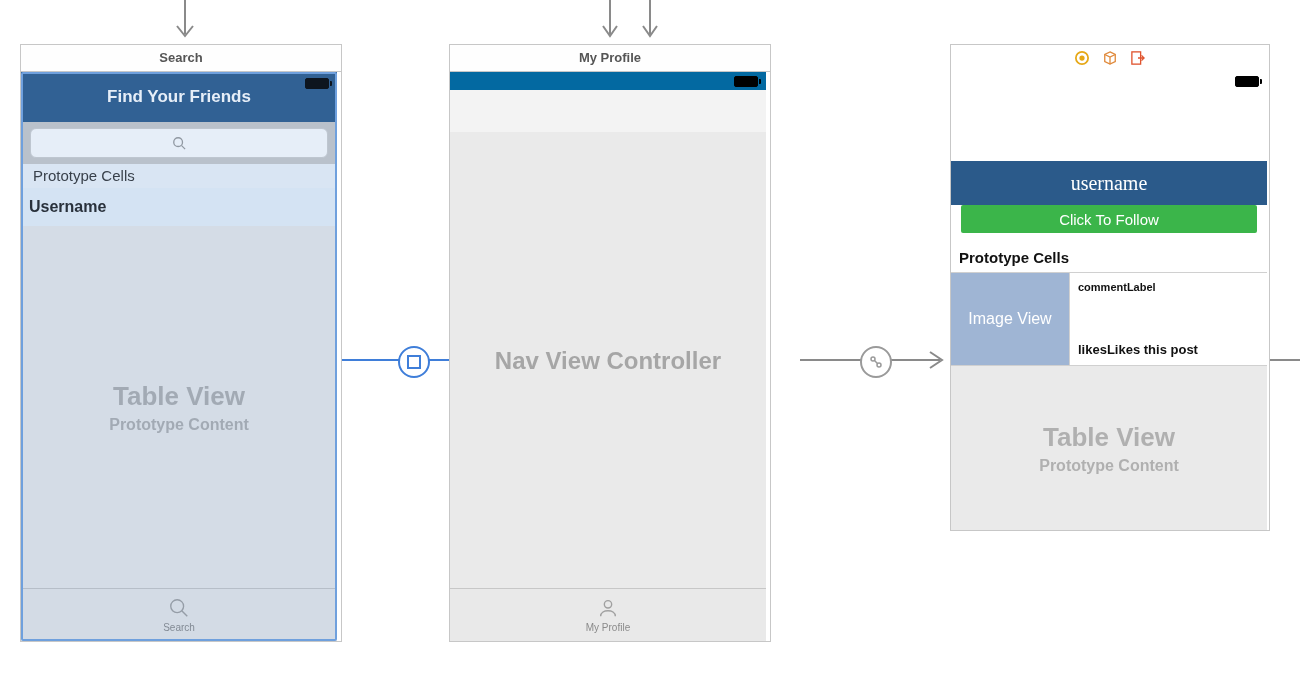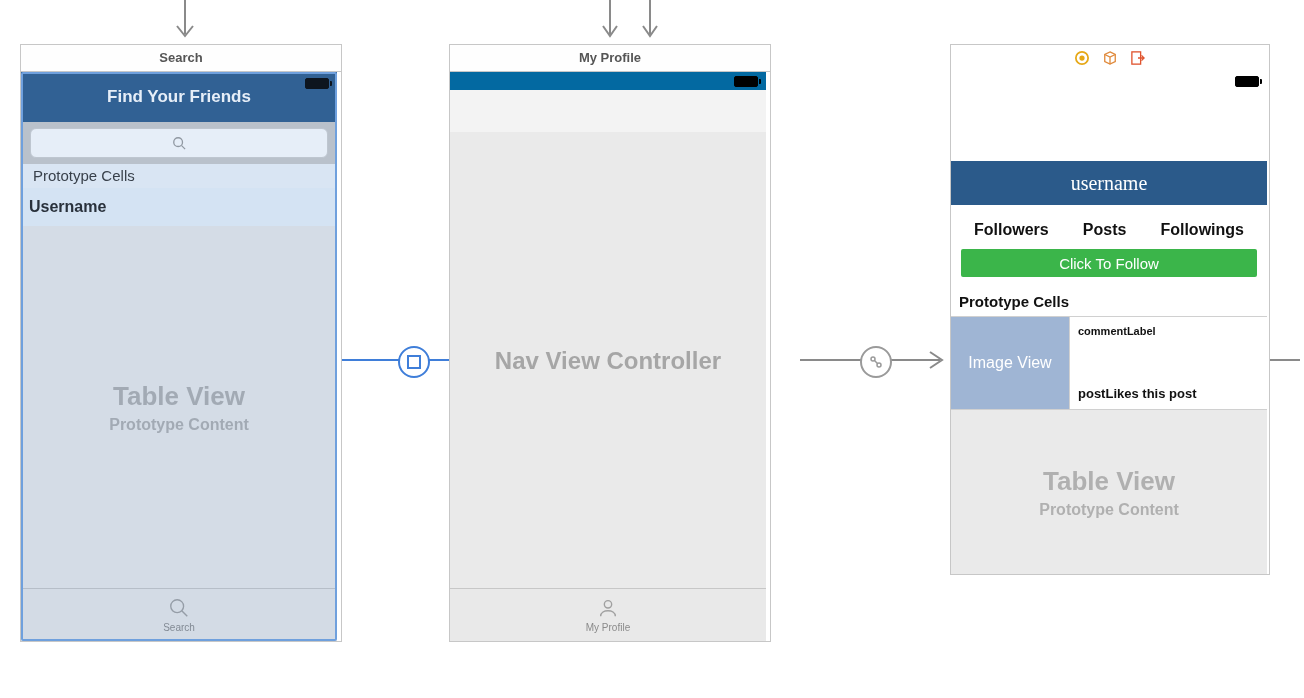--- a/index.html
+++ b/index.html
@@ -163,32 +163,27 @@
     </div>
     <div class="phone" style="height:auto">
       <div class="statusbar" style="position:relative;height:20px;background:#fff">
           <div class="battery"></div>
         </div>
       <div class="s3-blank"></div>
       <div class="s3-userbar">
         <div class="s3-user">username</div>
       </div>
       <div style="background:#fff">
-        <div class="s3-stats">
-          <div class="stat">Followers</div>
-          <div class="stat">Posts</div>
-          <div class="stat">Followings</div>
-        </div>
         <div class="s3-btn">Click To Follow</div>
         <div class="s3-proto">Prototype Cells</div>
         <div class="s3-cell">
           <div class="s3-img">Image View</div>
           <div class="s3-right">
             <div class="s3-comment">commentLabel</div>
-            <div class="s3-likes"><span>post</span><span>Likes this post</span></div>
+            <div class="s3-likes"><span>likes</span><span>Likes this post</span></div>
           </div>
         </div>
         <div class="s3-tv">
           <div class="tv-big">Table View</div>
           <div class="tv-sub">Prototype Content</div>
         </div>
       </div>
     </div>
   </div>
 

